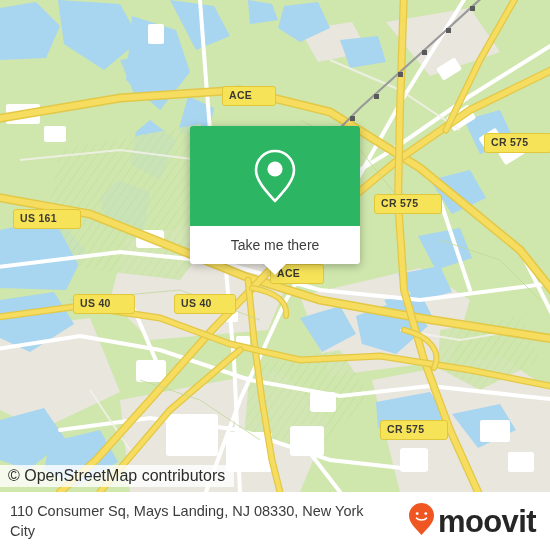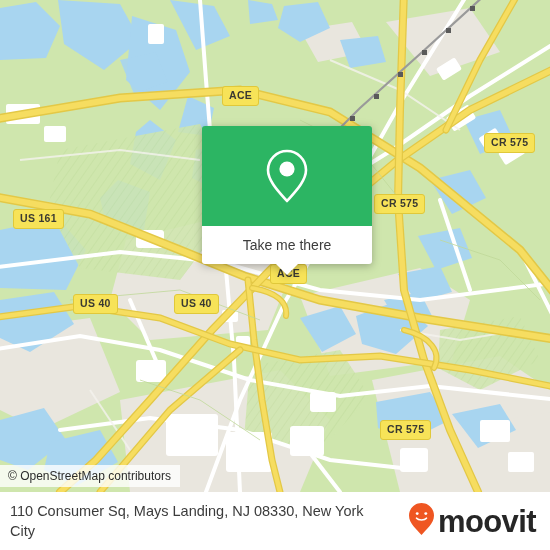--- a/index.html
+++ b/index.html
@@ -42,34 +42,33 @@
   .shield {
     position: absolute;
     background: #f7e358;
     border: 1.5px solid #e0c83a;
     border-radius: 3px;
     color: #3a3a32;
     font-family: "Liberation Sans", sans-serif;
     font-weight: bold;
     font-size: 10.5px;
     line-height: 1;
-    padding: 3px 6px 4px 6px;
+    padding: 3px 23px 4px 6px;
     white-space: nowrap;
     letter-spacing: 0.3px;
     box-sizing: border-box;
   }
 
   
   #popup-card {
     position: absolute;
     left: 190px;
     top: 126px;
     width: 170px;
     filter: drop-shadow(0 2px 4px rgba(0,0,0,0.28));
-    margin-left: 12px;
   }
   #popup-green {
     background: #2cb563;
     height: 100px;
     border-radius: 3px 3px 0 0;
     display: flex;
     align-items: center;
     justify-content: center;
   }
   #popup-pin-icon svg {
@@ -107,21 +106,21 @@
     left: 0;
     top: 465px;
     height: 22px;
     background: rgba(255,255,255,0.78);
     display: flex;
     align-items: center;
     padding: 0 9px 0 8px;
     box-sizing: border-box;
   }
   #attribution-text {
-    font-size: 12px;
+    font-size: 16px;
     color: #2c2c2c;
     font-family: "Liberation Sans", sans-serif;
     white-space: nowrap;
   }
 
   
   #footer {
     position: absolute;
     left: 0;
     top: 492px;

